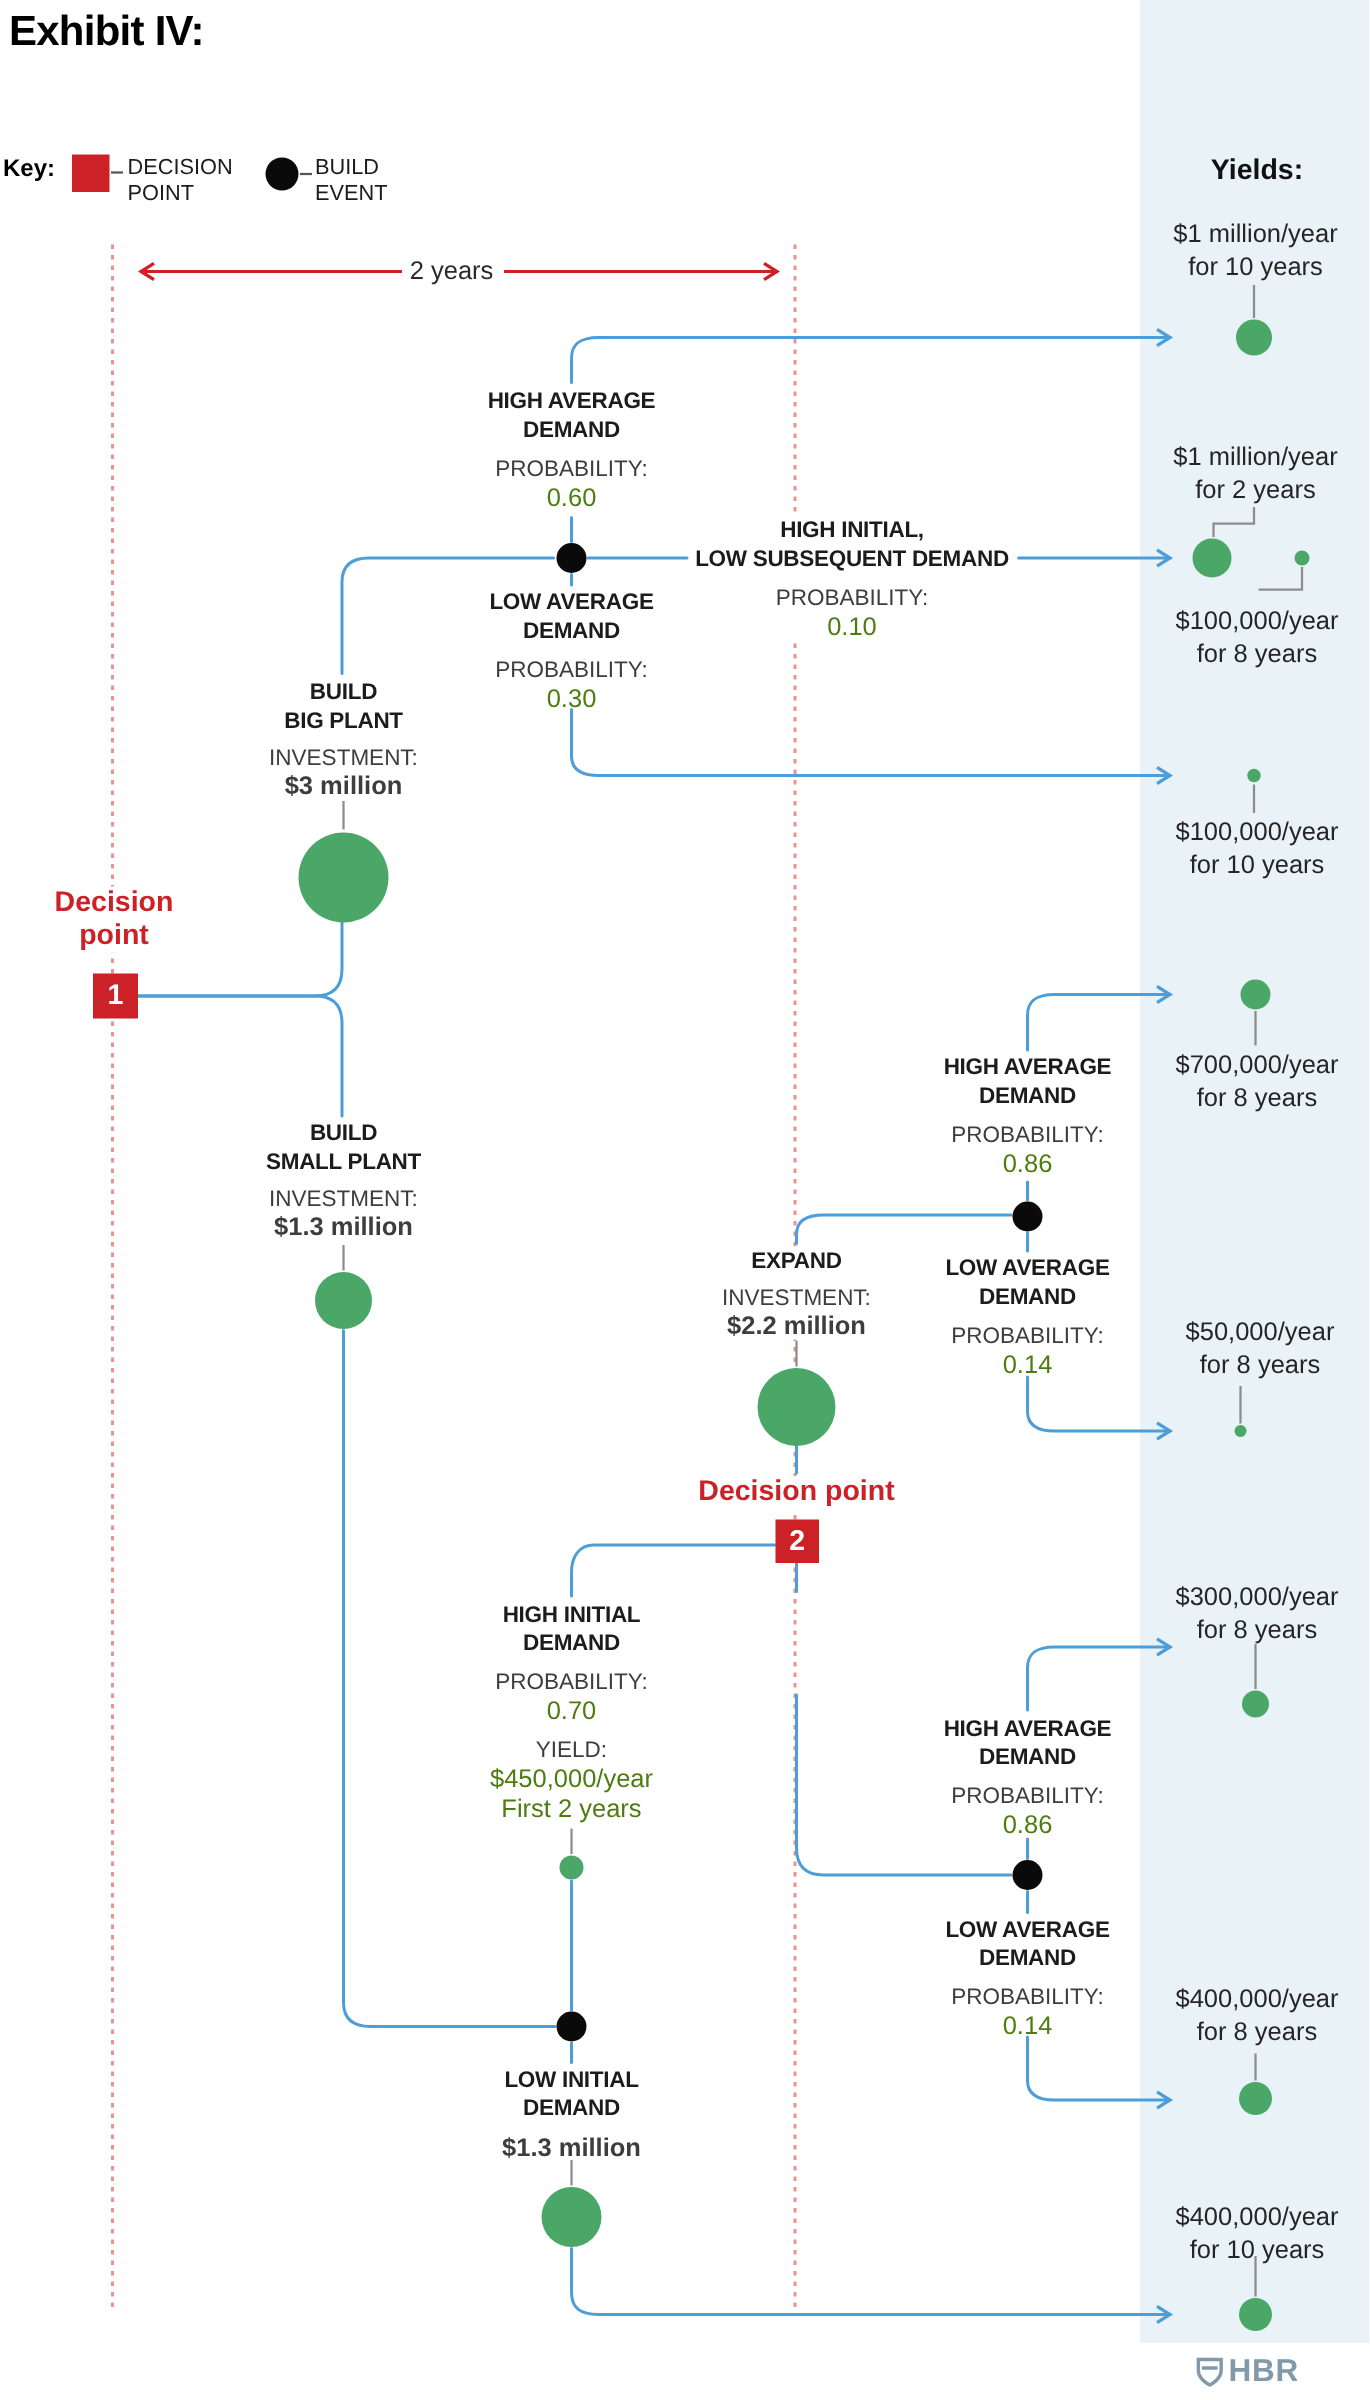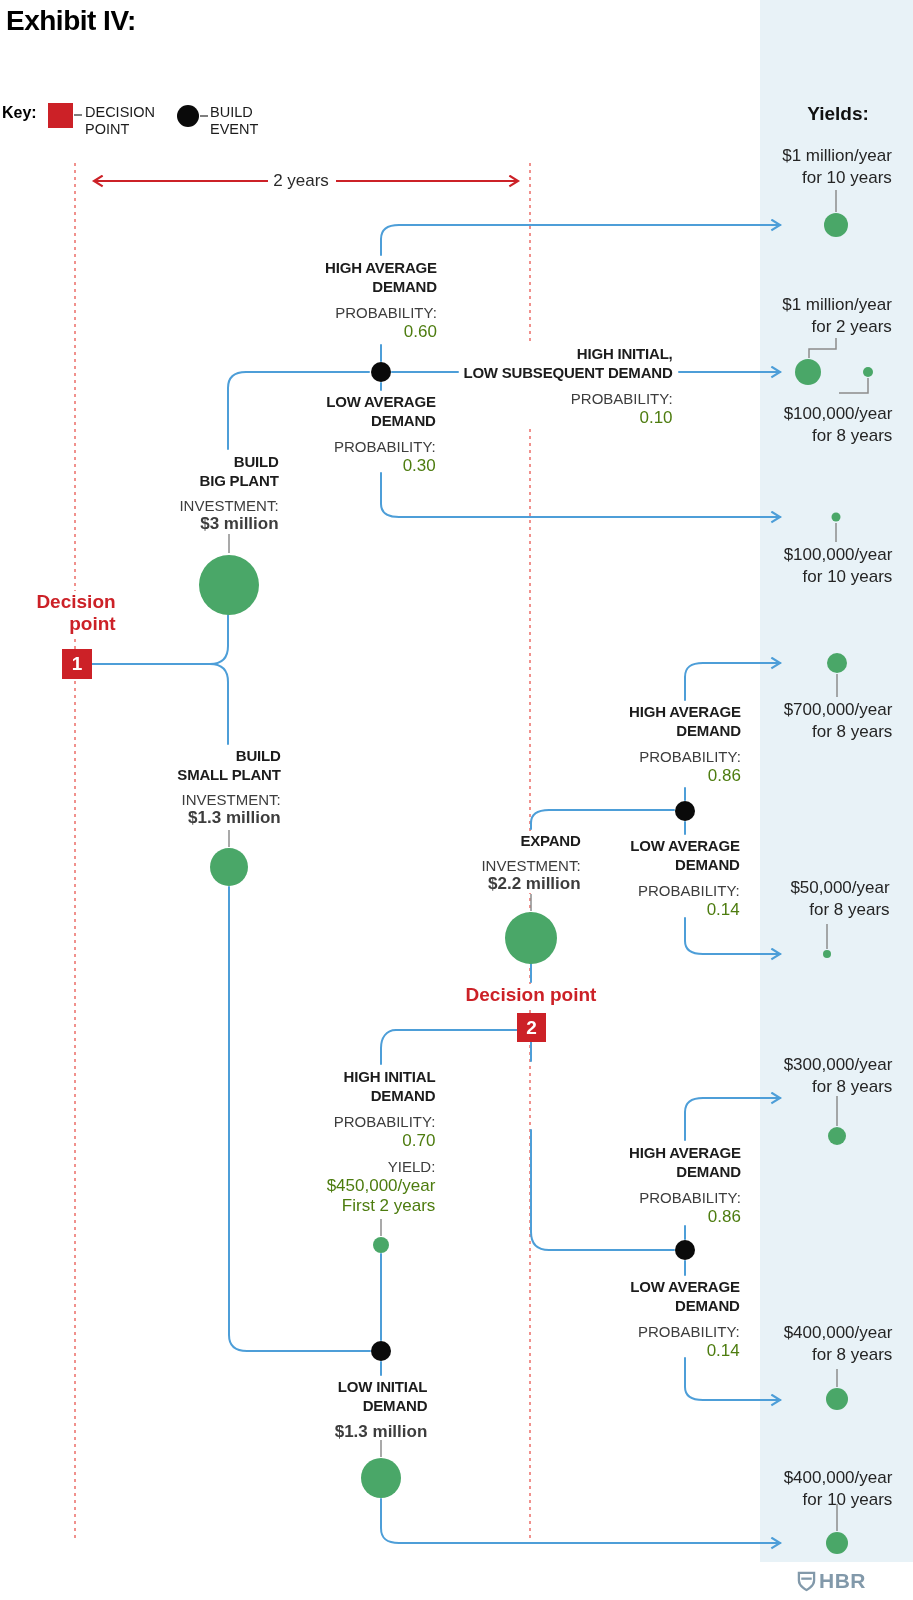--- a/index.html
+++ b/index.html
@@ -1,20 +1,20 @@
 <!DOCTYPE html>
 <html><head>
 <meta charset="utf-8">
 <style>
   html,body{margin:0;padding:0;background:#fff;}
   #stage{position:relative;width:913px;height:1600px;background:#ffffff;overflow:hidden;
          font-family:"Liberation Sans","DejaVu Sans",sans-serif;}
   #panel{position:absolute;left:760px;top:0;width:153px;height:1562px;background:#e8f2f7;}
   svg.layer{position:absolute;left:0;top:0;z-index:2;}
-  .lbl{position:absolute;z-index:3;transform:translateX(-50%);text-align:right;white-space:nowrap;}
+  .lbl{position:absolute;z-index:3;transform:translateX(-50%);text-align:center;white-space:nowrap;}
   .left{transform:none;text-align:left;}
   .caps{font-weight:bold;font-size:15px;line-height:19px;letter-spacing:-0.2px;color:#1c1c1c;}
   .problbl{font-weight:normal;letter-spacing:0;font-size:15px;line-height:17px;color:#3d3d3d;margin-top:8px;}
   .probval{font-weight:normal;letter-spacing:0;font-size:17px;line-height:19px;color:#4d7c0f;margin-top:1px;}
   .invlbl{font-weight:normal;letter-spacing:0;font-size:15px;line-height:17px;color:#3d3d3d;margin-top:7px;}
   .invval{font-weight:bold;letter-spacing:0;font-size:17px;line-height:19px;color:#3d3d3d;}
   .yield{font-size:17px;line-height:22px;color:#252525;}
   .whitebg{background:#fff;padding:0 4px;}
   #title{position:absolute;left:6px;top:4px;z-index:3;font-weight:bold;font-size:28px;line-height:34px;color:#000;letter-spacing:-0.5px;}
   .keylbl{font-size:14.5px;line-height:16.5px;color:#1c1c1c;}

